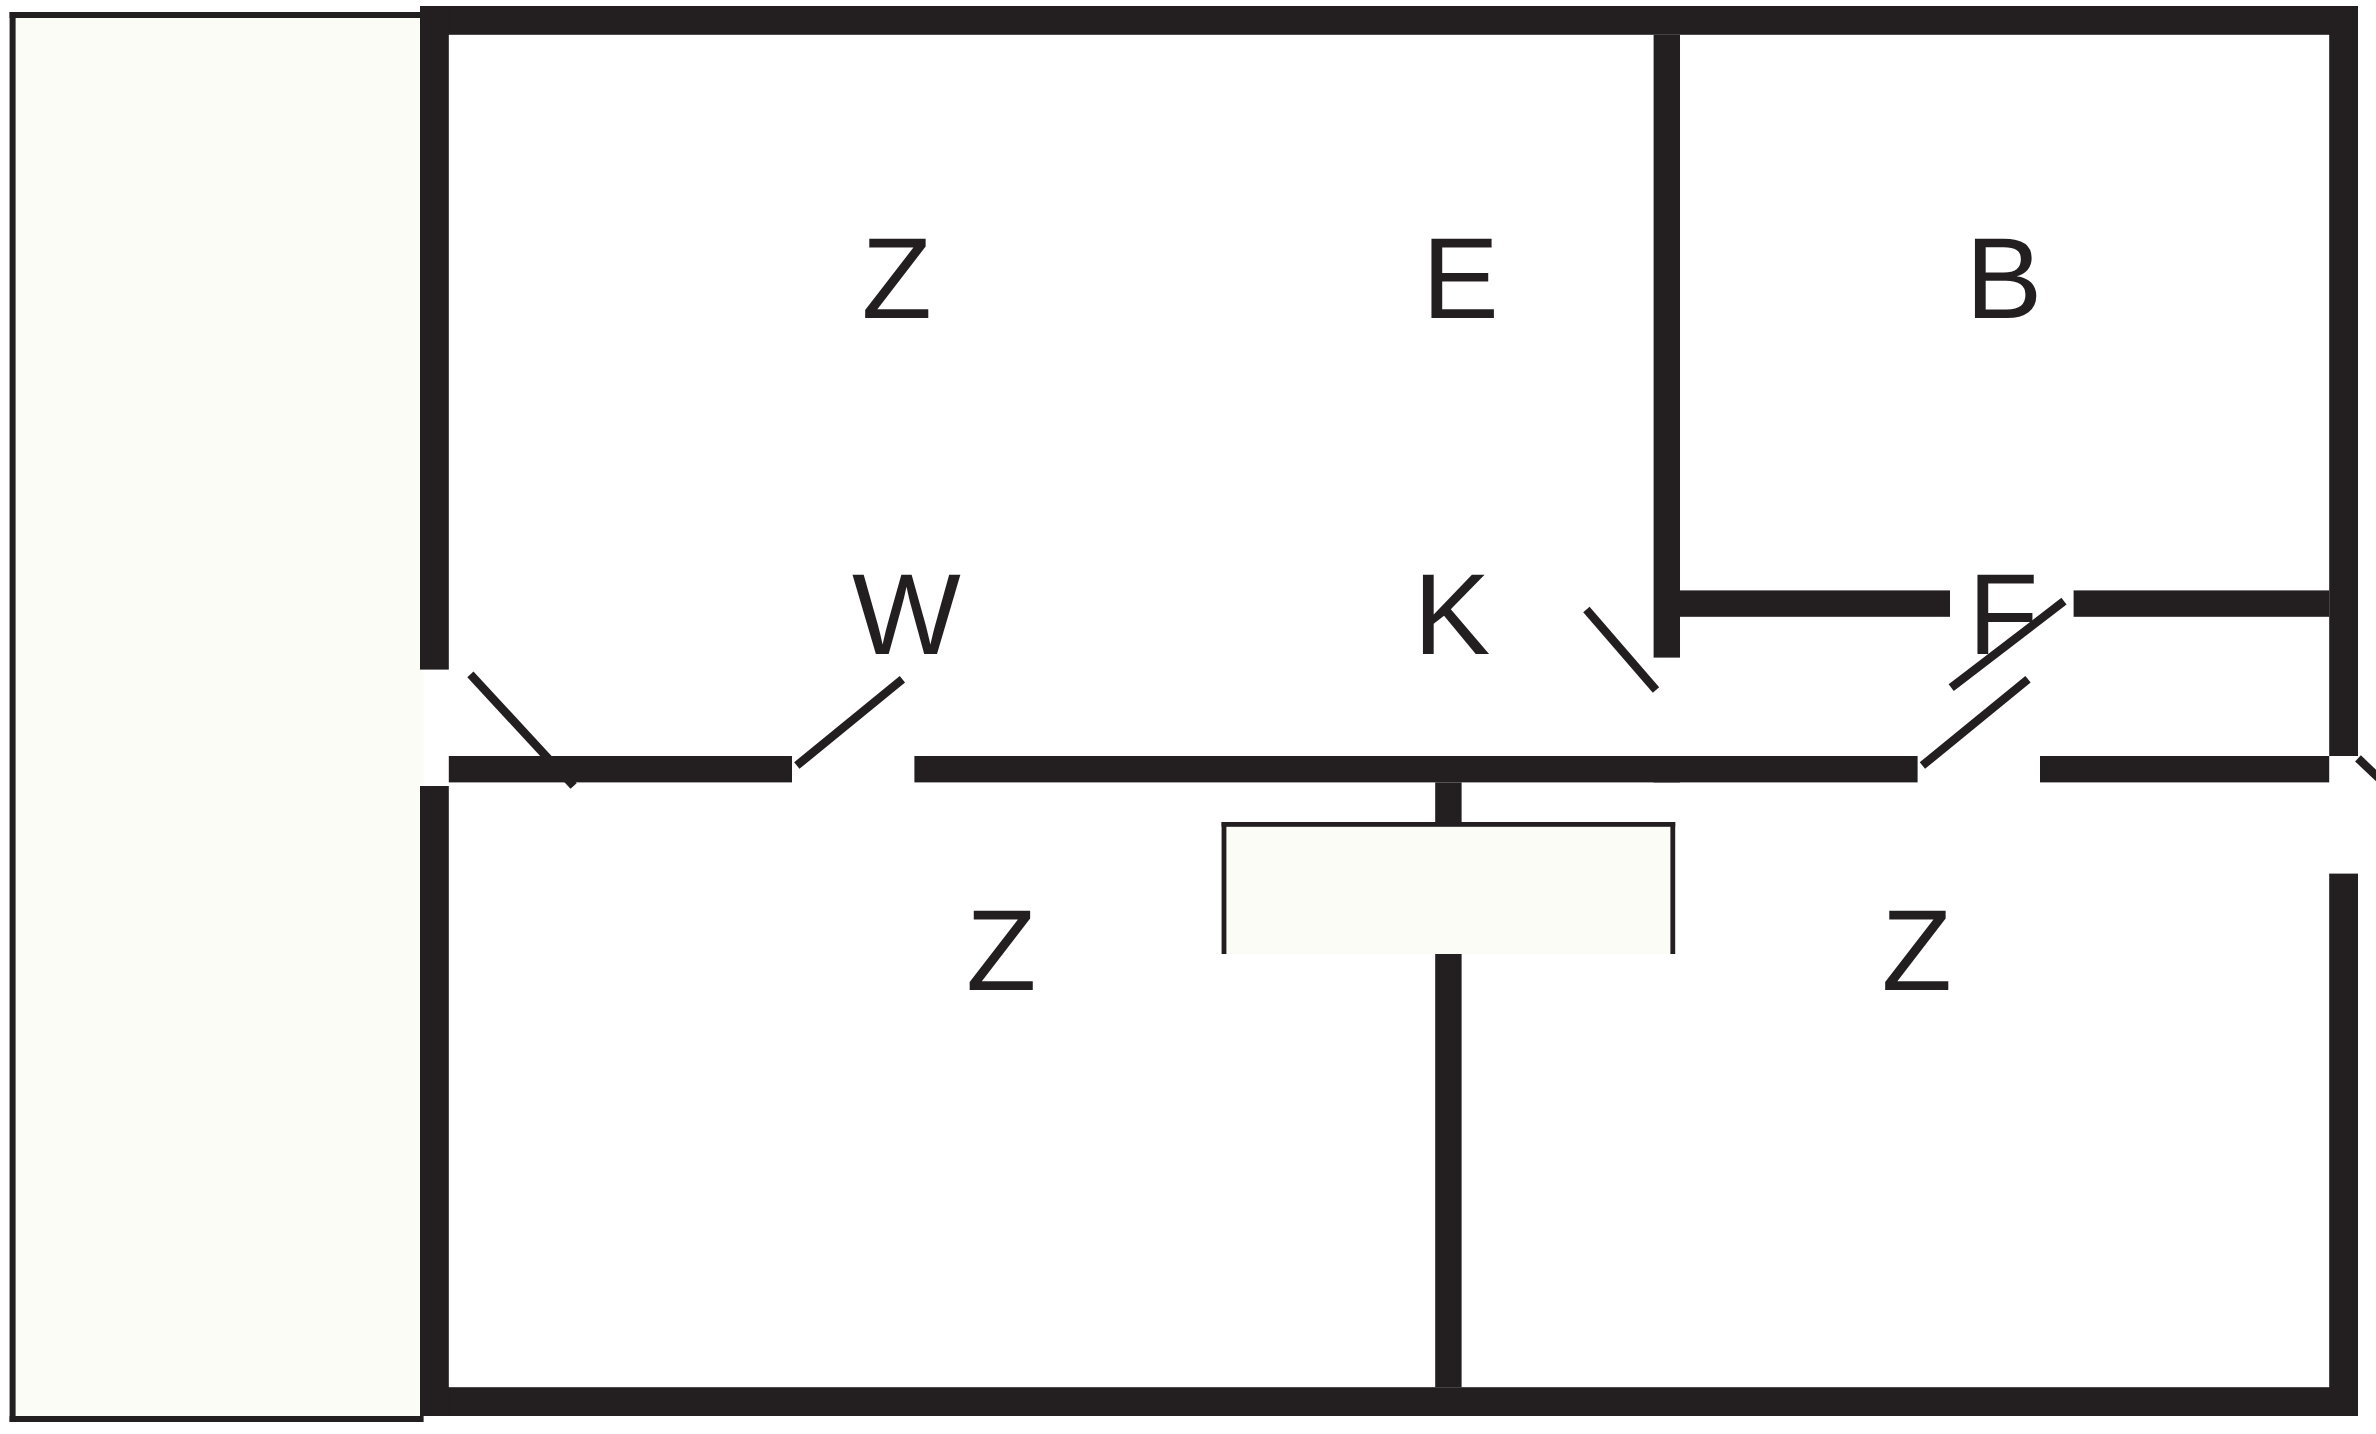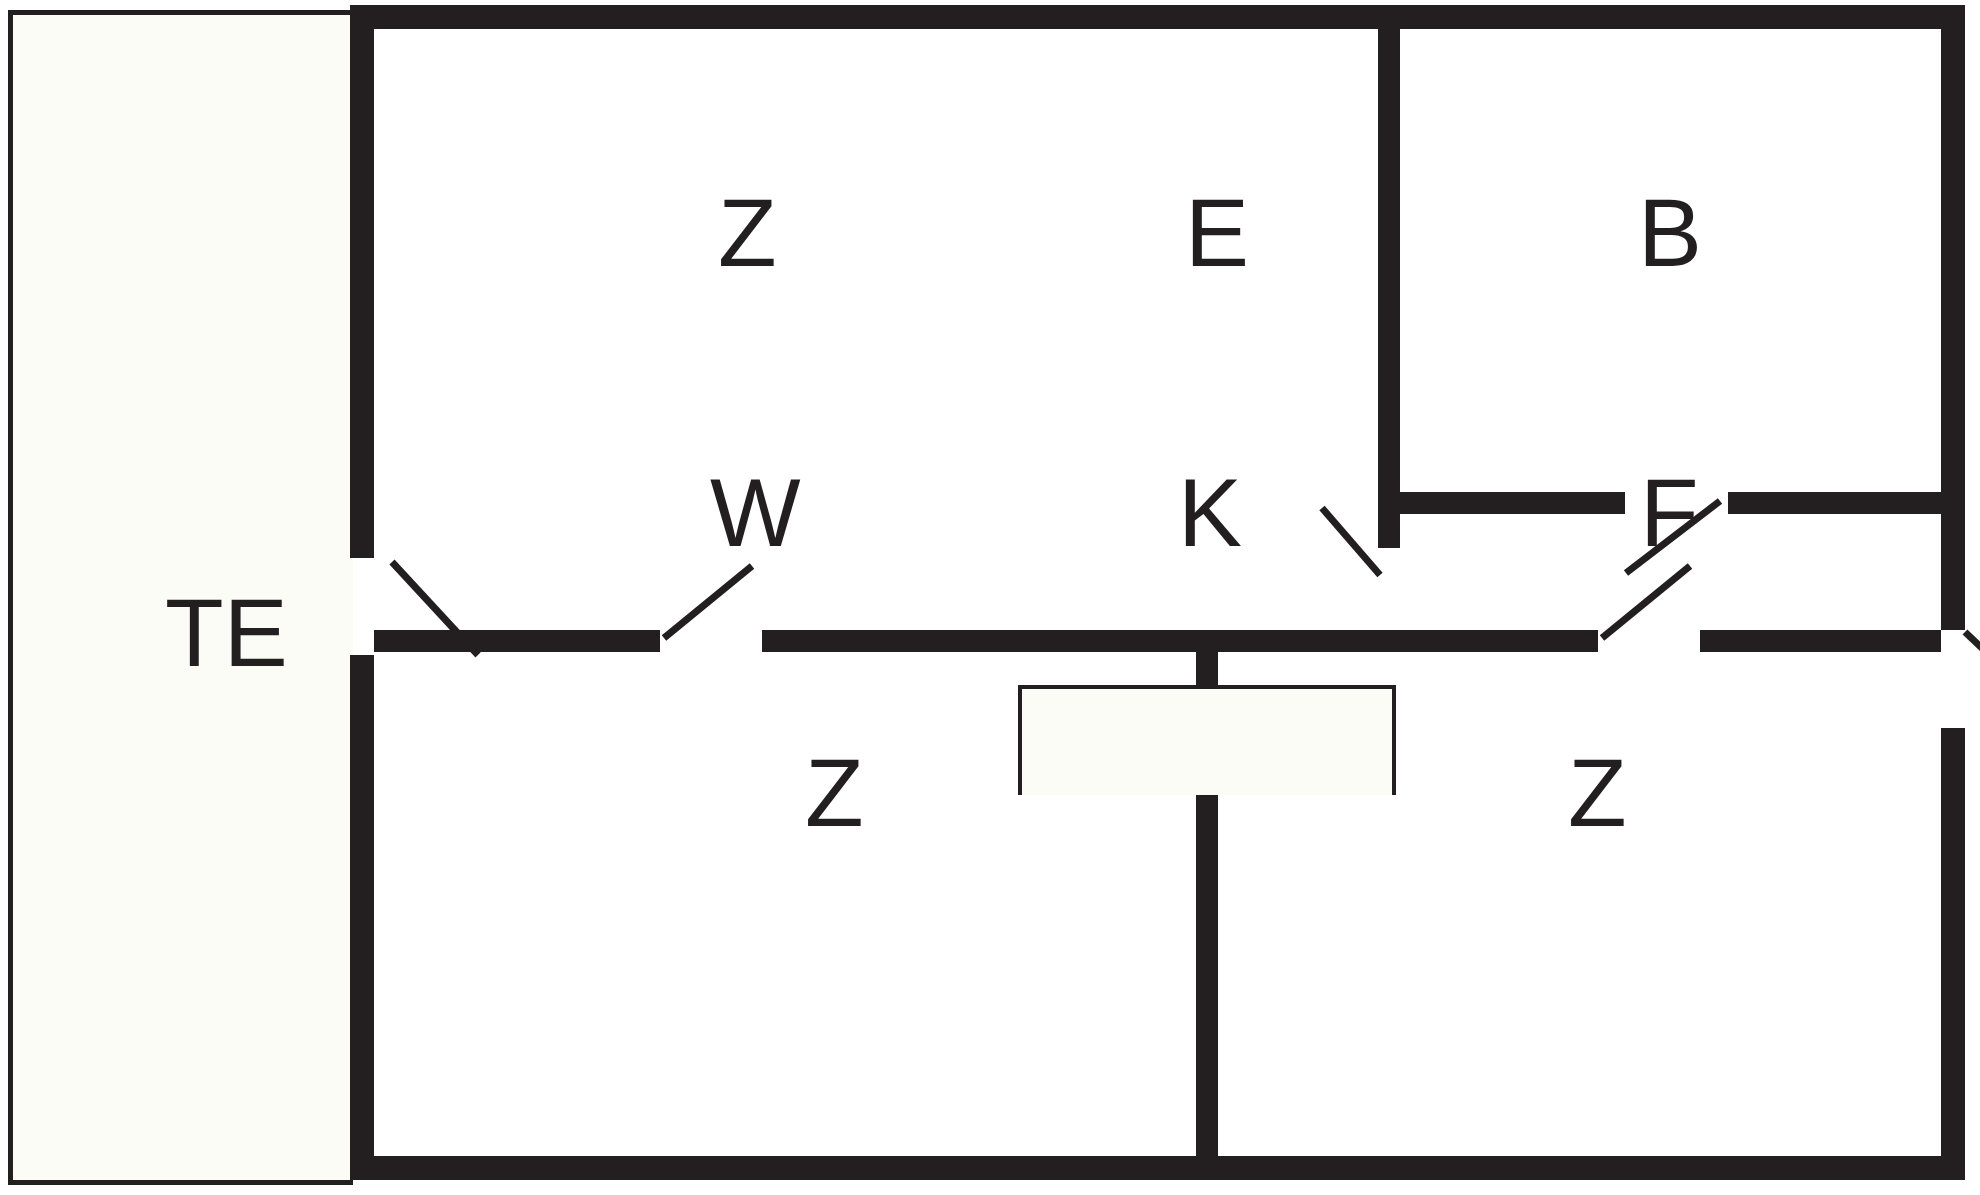--- a/index.html
+++ b/index.html
@@ -71,21 +71,20 @@
   </svg>
 
   <svg class="swing" style="left:1578px;top:550px;width:180px;height:110px;">
     <line x1="24" y1="88" x2="112" y2="16"></line>
   </svg>
 
   <svg class="swing" style="left:1955px;top:620px;width:120px;height:140px;">
     <line x1="10" y1="12" x2="90" y2="88"></line>
   </svg>
 
-  <div class="label" style="left:165px;top:585px;font-size:96px;">TE</div>
   <div class="label" style="left:718px;top:185px;font-size:96px;">Z</div>
   <div class="label" style="left:1185px;top:185px;font-size:96px;">E</div>
   <div class="label" style="left:1638px;top:185px;font-size:96px;">B</div>
   <div class="label" style="left:710px;top:465px;font-size:96px;">W</div>
   <div class="label" style="left:1178px;top:465px;font-size:96px;">K</div>
   <div class="label" style="left:1640px;top:465px;font-size:96px;">F</div>
   <div class="label" style="left:805px;top:745px;font-size:96px;">Z</div>
   <div class="label" style="left:1568px;top:745px;font-size:96px;">Z</div>
 
 </div>

